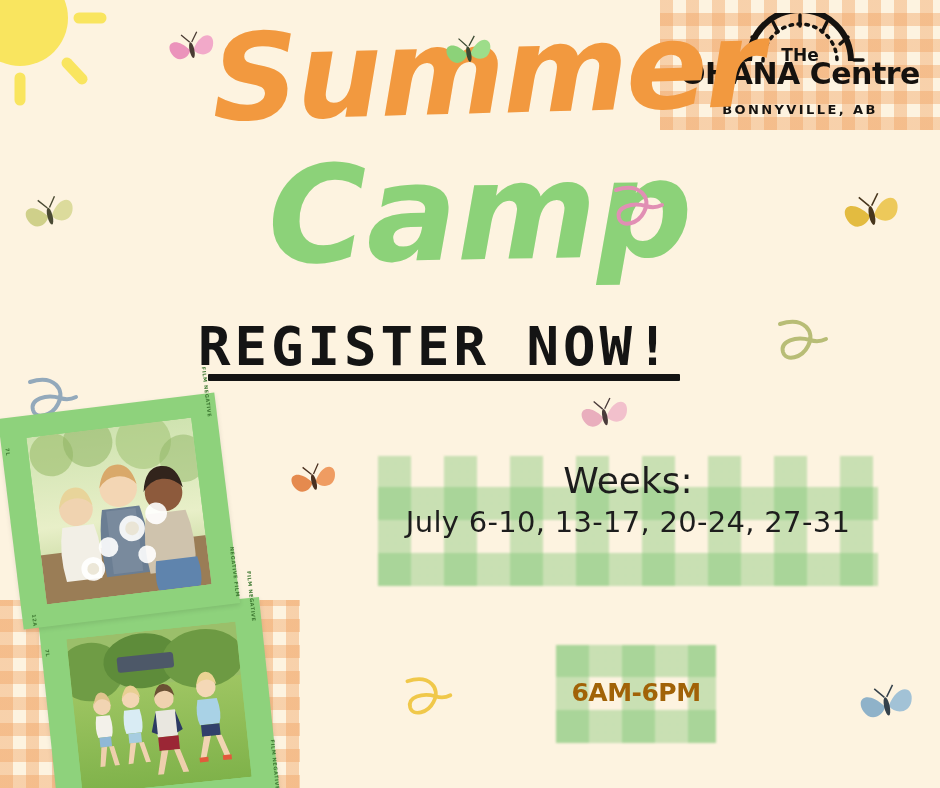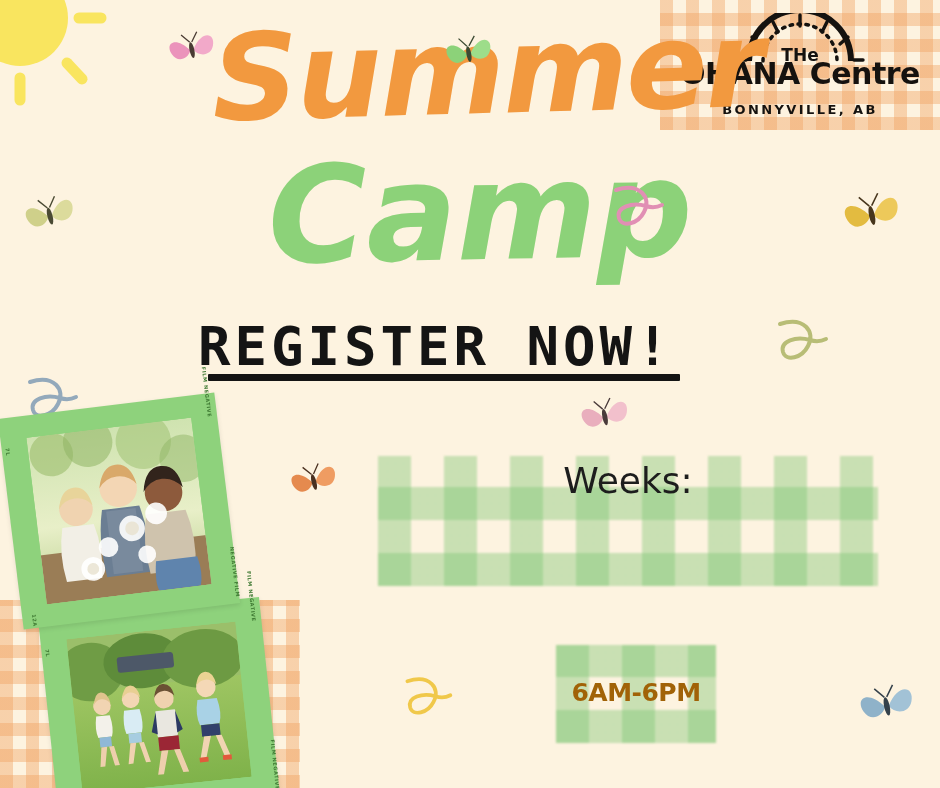--- a/index.html
+++ b/index.html
@@ -249,20 +249,21 @@
   <div class="script" id="title-summer">Summer</div>
   <div class="script" id="title-camp">Camp</div>
   <div id="register-now">REGISTER NOW!</div>
   <div id="register-underline"></div>
 
   <div class="gingham gingham-green" id="weeks-hl"></div>
   <div class="gingham gingham-green" id="hours-hl"></div>
 
   <div id="weeks-block">
     <div class="weeks-label">Weeks:</div>
+    <div class="weeks-line">July 6-10, 13-17, 20-24, 27-31</div>
   </div>
 
   <div id="hours-text">6AM-6PM</div>
 
   <div class="film" id="photo-top">
     <div class="shot">
       <svg viewBox="0 0 170 170" preserveAspectRatio="xMidYMid slice">
         <defs>
           <linearGradient id="sky1" x1="0" y1="0" x2="0" y2="1">
             <stop offset="0%" stop-color="#cfe3b0"></stop>

